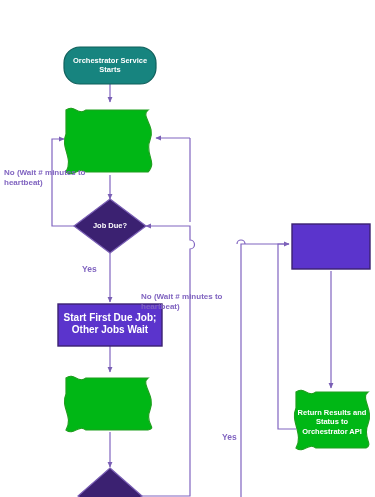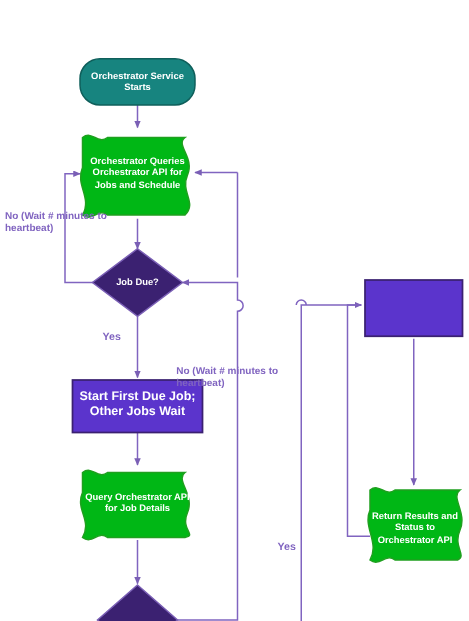--- a/index.html
+++ b/index.html
@@ -100,28 +100,26 @@
       <path d="M66,334 C74,328 78,340 86,334 L148,334 C140,340 156,352 150,366 C144,380 158,384 148,386 L86,386 C78,380 74,392 66,386 C74,372 60,364 66,350 Z" fill="#00b715" stroke="#1fa01f" stroke-width="1.2"></path>
 
       <path d="M296,348 C304,342 308,354 316,348 L368,348 C360,354 374,366 368,380 C362,394 374,400 366,404 L316,404 C308,398 304,410 296,404 C304,390 290,378 296,364 Z" fill="#00b715" stroke="#1fa01f" stroke-width="1.2"></path>
 
       <polygon points="110,424 142,452 110,480 78,452" fill="#3b2171" stroke="#7a5fb5" stroke-width="1.2"></polygon>
     </g>
   </svg>
 
   <div class="node-label lbl-start">Orchestrator Service Starts</div>
 
-  <div class="node-label lbl-query1">Orchestrator Queries Orchestrator API for Jobs and Schedule</div>
 
   <div class="node-label lbl-jobdue">Job Due?</div>
 
 
   <div class="node-label lbl-startfirst">Start First Due Job; Other Jobs Wait</div>
 
-  <div class="node-label lbl-query2">Query Orchestrator API for Job Details</div>
 
   <div class="node-label lbl-return">Return Results and Status to Orchestrator API</div>
 
 
   <div class="edge-label elbl-no1">No (Wait # minutes to heartbeat)</div>
 
   <div class="edge-label elbl-yes1">Yes</div>
 
   <div class="edge-label elbl-no2">No (Wait # minutes to heartbeat)</div>
 

